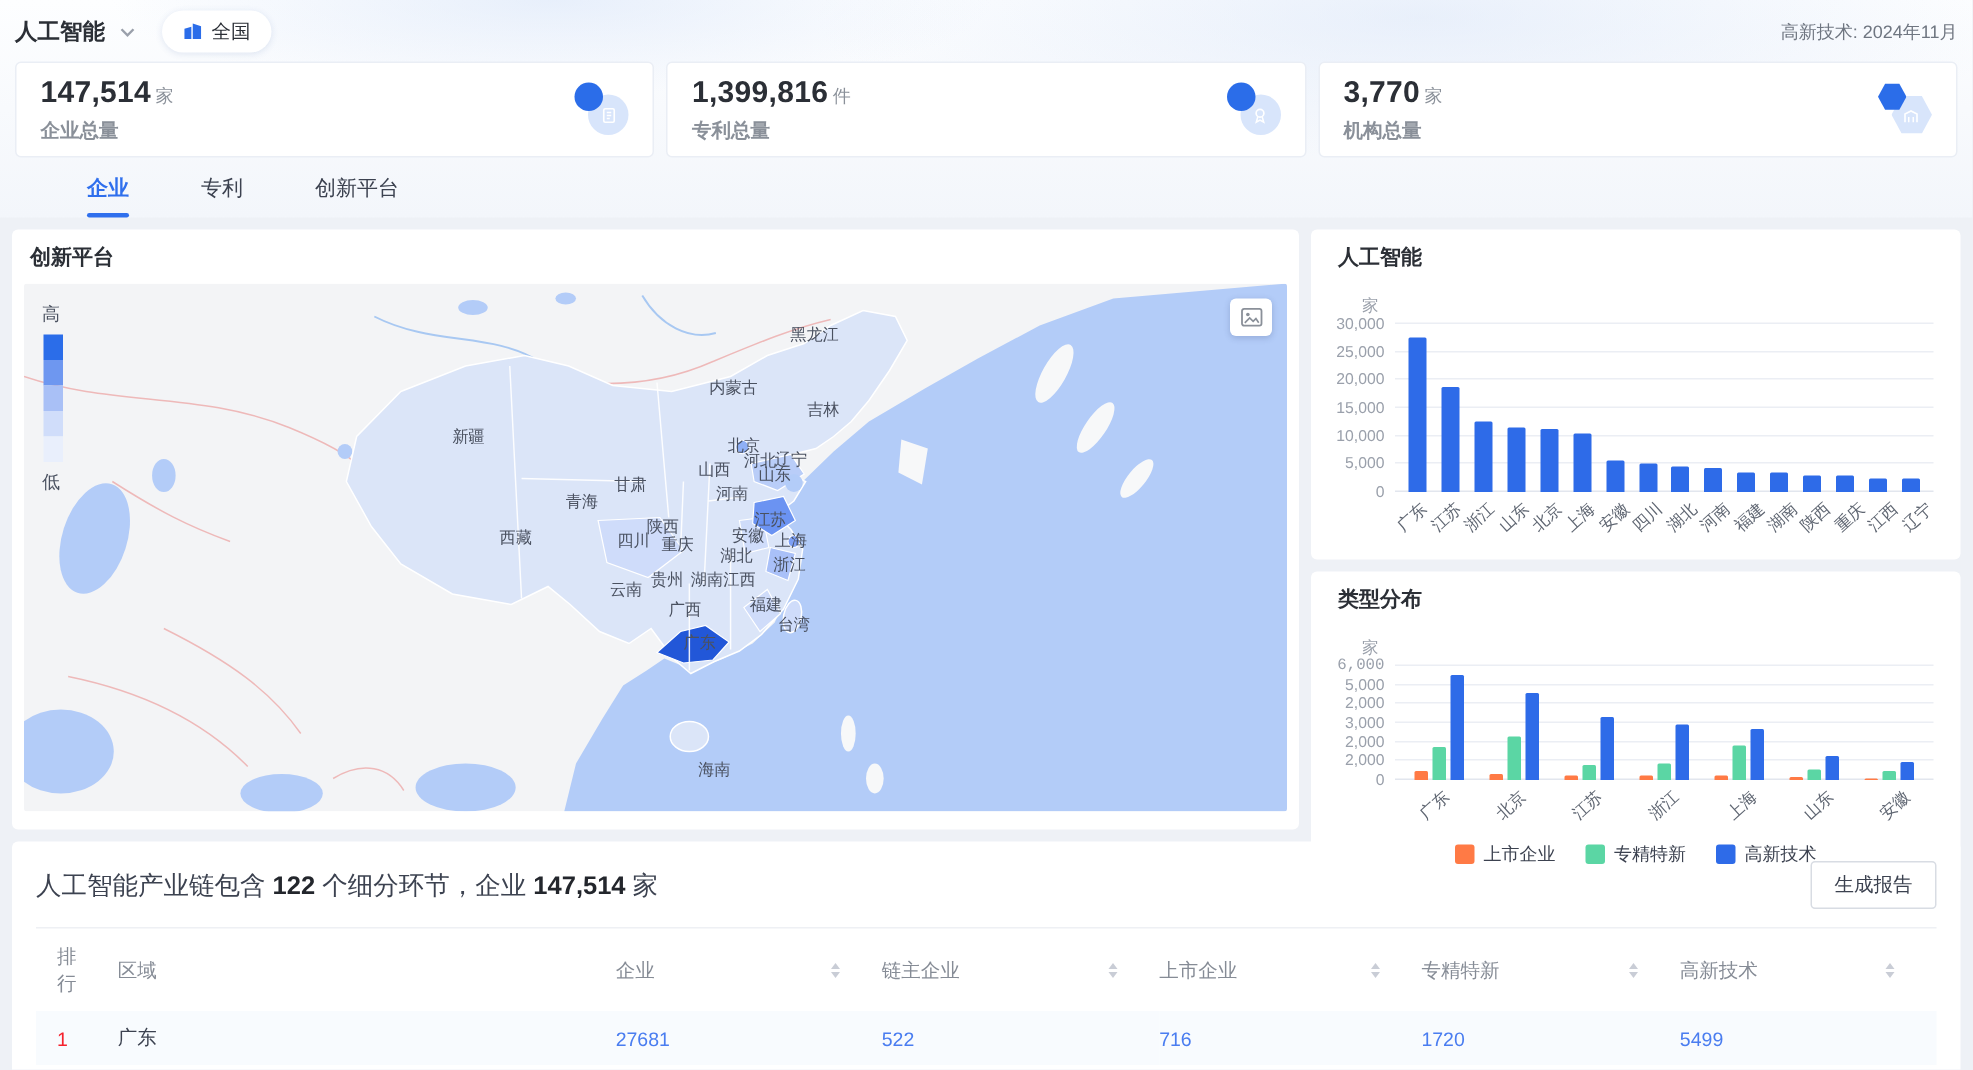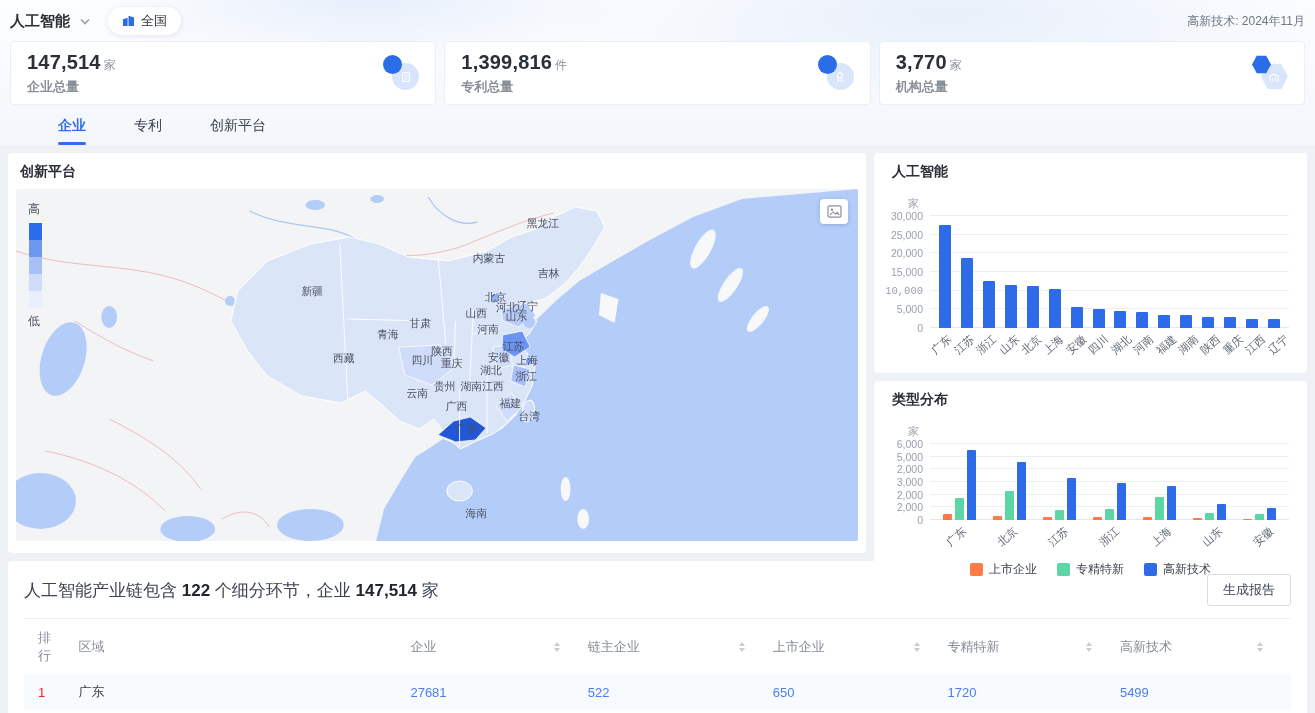--- a/index.html
+++ b/index.html
@@ -287,21 +287,21 @@
   </div>
 
   <div class="rcol">
     <div class="panel chart-panel">
       <div class="ptitle">人工智能</div>
       <div class="chart-unit">家</div>
       <div class="chart" id="chart-region">
         <div class="ylabels">
             <div class="ytick" style="bottom: 0%;">0</div>
             <div class="ytick" style="bottom: 16.6667%;">5,000</div>
-            <div class="ytick" style="bottom: 33.3333%; font-family: Liberation Mono, monospace;">10,000</div>
+            <div class="ytick" style="bottom: 33.3333%;">10,000</div>
             <div class="ytick" style="bottom: 50%;">15,000</div>
             <div class="ytick" style="bottom: 66.6667%;">20,000</div>
             <div class="ytick" style="bottom: 83.3333%;">25,000</div>
             <div class="ytick" style="bottom: 100%;">30,000</div>
           </div>
         <div class="plot">
             <div class="grid axis" style="bottom: 0%;"></div>
             <div class="grid" style="bottom: 16.6667%;"></div>
             <div class="grid" style="bottom: 33.3333%;"></div>
             <div class="grid" style="bottom: 50%;"></div>
@@ -416,21 +416,21 @@
       <div class="ptitle">类型分布</div>
       <div class="chart-unit">家</div>
       <div class="chart" id="chart-type">
         <div class="ylabels">
             <div class="ytick" style="bottom: 0%;">0</div>
             <div class="ytick" style="bottom: 16.6667%;">2,000</div>
             <div class="ytick" style="bottom: 33.3333%;">2,000</div>
             <div class="ytick" style="bottom: 50%;">3,000</div>
             <div class="ytick" style="bottom: 66.6667%;">2,000</div>
             <div class="ytick" style="bottom: 83.3333%;">5,000</div>
-            <div class="ytick" style="bottom: 100%;">6,000</div>
+            <div class="ytick" style="bottom: 100%; font-family: Liberation Mono, monospace;">6,000</div>
           </div>
         <div class="plot">
             <div class="grid axis" style="bottom: 0%;"></div>
             <div class="grid" style="bottom: 16.6667%;"></div>
             <div class="grid" style="bottom: 33.3333%;"></div>
             <div class="grid" style="bottom: 50%;"></div>
             <div class="grid" style="bottom: 66.6667%;"></div>
             <div class="grid" style="bottom: 83.3333%;"></div>
             <div class="grid" style="bottom: 100%;"></div>
             <div class="bars">
@@ -588,21 +588,21 @@
             </div>
           </th>
         </tr>
       </thead>
     <tbody id="tbody">
         <tr>
           <td><span class="rk rk1">1</span></td>
           <td>广东</td>
           <td><a>27681</a></td>
           <td><a>522</a></td>
-          <td><a>650</a></td>
+          <td><a>716</a></td>
           <td><a>1720</a></td>
           <td><a>5499</a></td>
         </tr>
         <tr>
           <td></td>
           <td>江苏</td>
           <td></td>
           <td></td>
           <td></td>
           <td></td>

